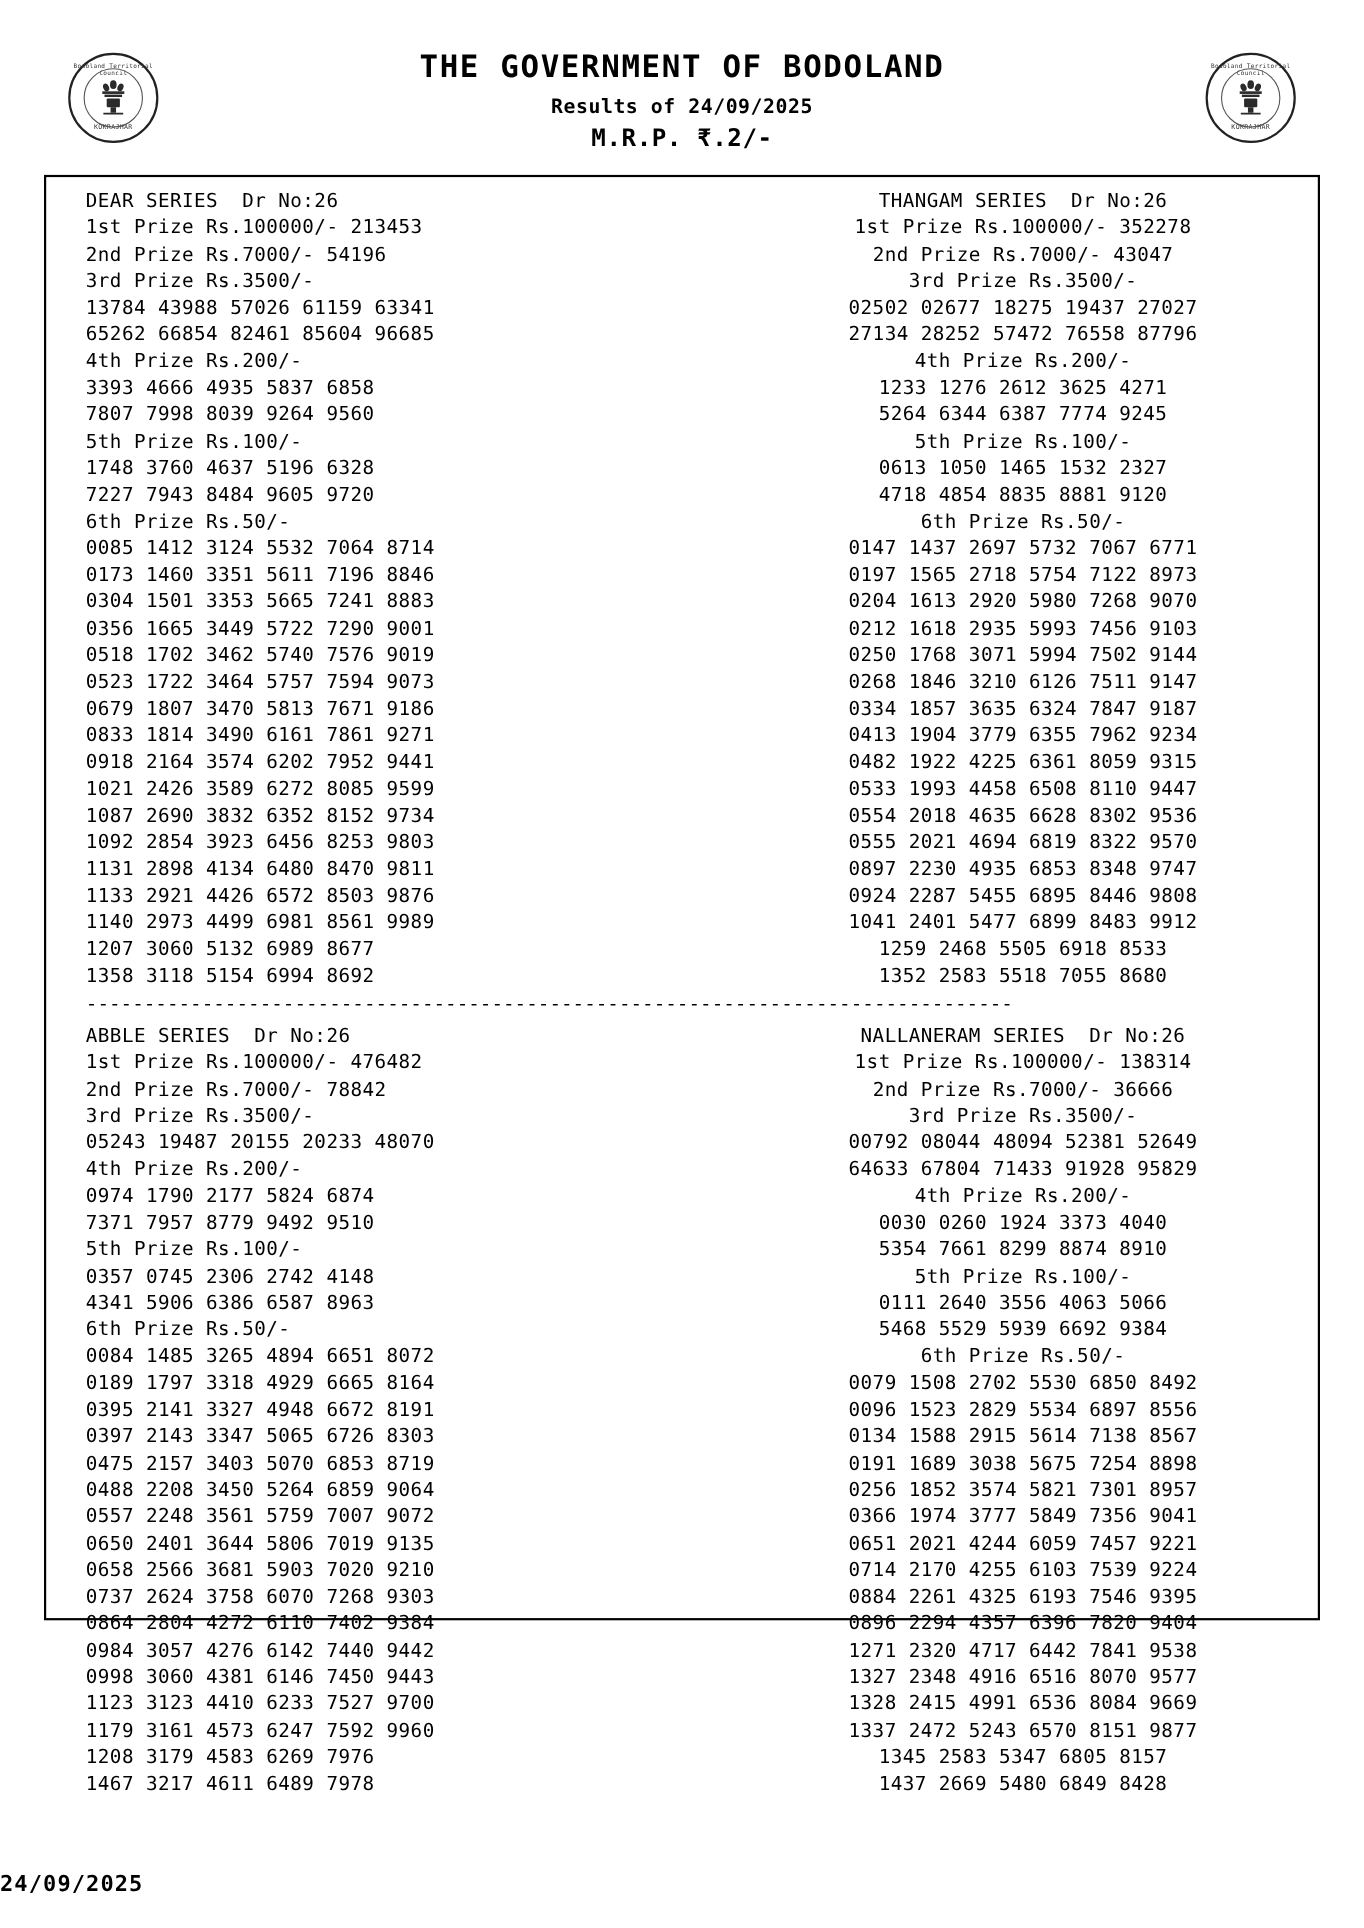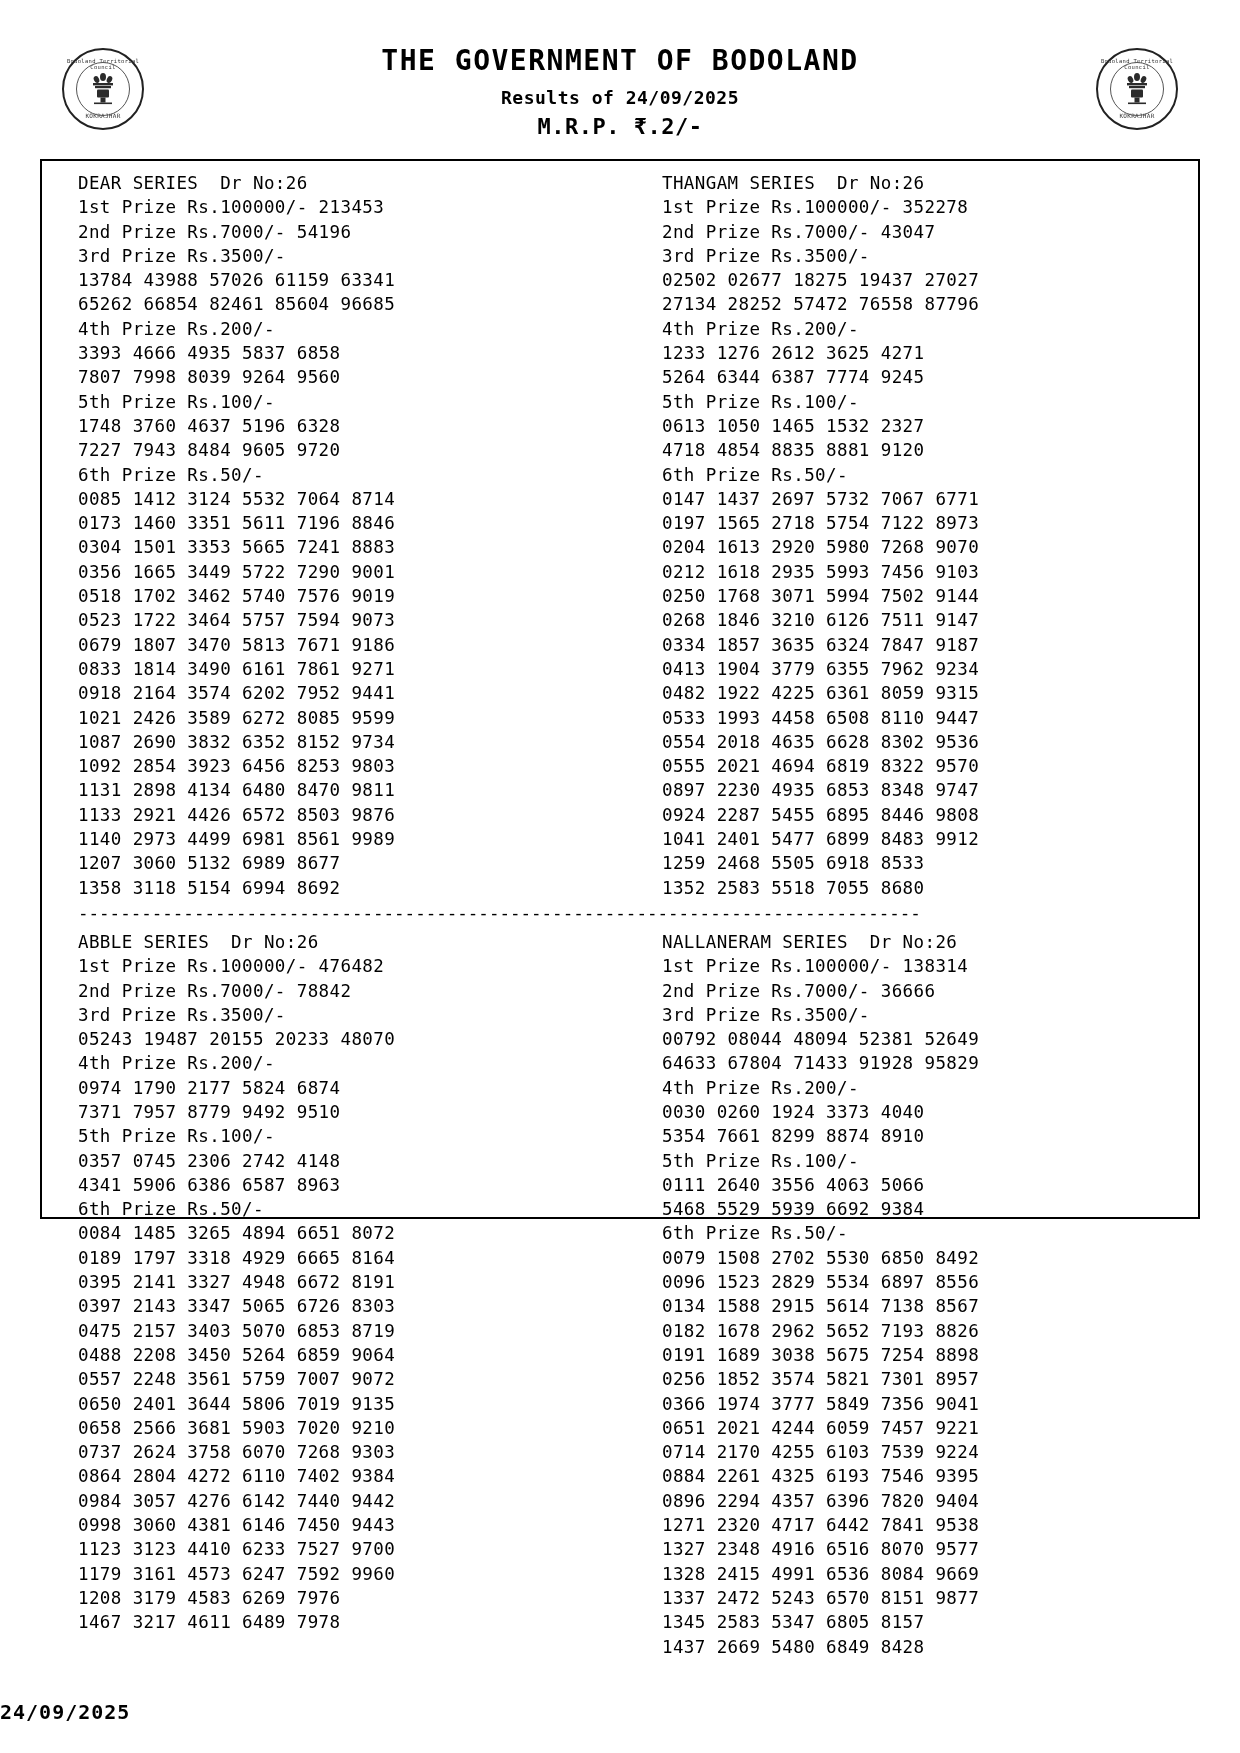--- a/index.html
+++ b/index.html
@@ -84,36 +84,36 @@
     position: relative;
   }
   .emblem svg { display: block; }
 
   
   .results-box {
     position: absolute;
     left: 40px;
     top: 137px;
     width: 1160px;
-    height: 1060px;
+    height: 1314px;
     border: 2px solid #000;
     box-sizing: border-box;
     padding: 10px 0 0 0;
   }
   .block {
     display: flex;
     width: 100%;
     box-sizing: border-box;
   }
   .col {
     width: 50%;
     box-sizing: border-box;
     padding-left: 36px;
   }
-  .col.right { padding-left: 42px; }
+  .col.right { padding-left: 42px; text-align: center; }
 
   .line {
     font-family: "DejaVu Sans Mono", monospace;
     font-size: 17.5px;
     line-height: 24.3px;
     white-space: pre;
     letter-spacing: 0.4px;
   }
   .divider {
     font-family: "DejaVu Sans Mono", monospace;
@@ -302,21 +302,20 @@
         <div class="line">4th Prize Rs.200/-</div>
         <div class="line">0030 0260 1924 3373 4040</div>
         <div class="line">5354 7661 8299 8874 8910</div>
         <div class="line">5th Prize Rs.100/-</div>
         <div class="line">0111 2640 3556 4063 5066</div>
         <div class="line">5468 5529 5939 6692 9384</div>
         <div class="line">6th Prize Rs.50/-</div>
         <div class="line">0079 1508 2702 5530 6850 8492</div>
         <div class="line">0096 1523 2829 5534 6897 8556</div>
         <div class="line">0134 1588 2915 5614 7138 8567</div>
-        <div class="line">0182 1678 2962 5652 7193 8826</div>
         <div class="line">0191 1689 3038 5675 7254 8898</div>
         <div class="line">0256 1852 3574 5821 7301 8957</div>
         <div class="line">0366 1974 3777 5849 7356 9041</div>
         <div class="line">0651 2021 4244 6059 7457 9221</div>
         <div class="line">0714 2170 4255 6103 7539 9224</div>
         <div class="line">0884 2261 4325 6193 7546 9395</div>
         <div class="line">0896 2294 4357 6396 7820 9404</div>
         <div class="line">1271 2320 4717 6442 7841 9538</div>
         <div class="line">1327 2348 4916 6516 8070 9577</div>
         <div class="line">1328 2415 4991 6536 8084 9669</div>

